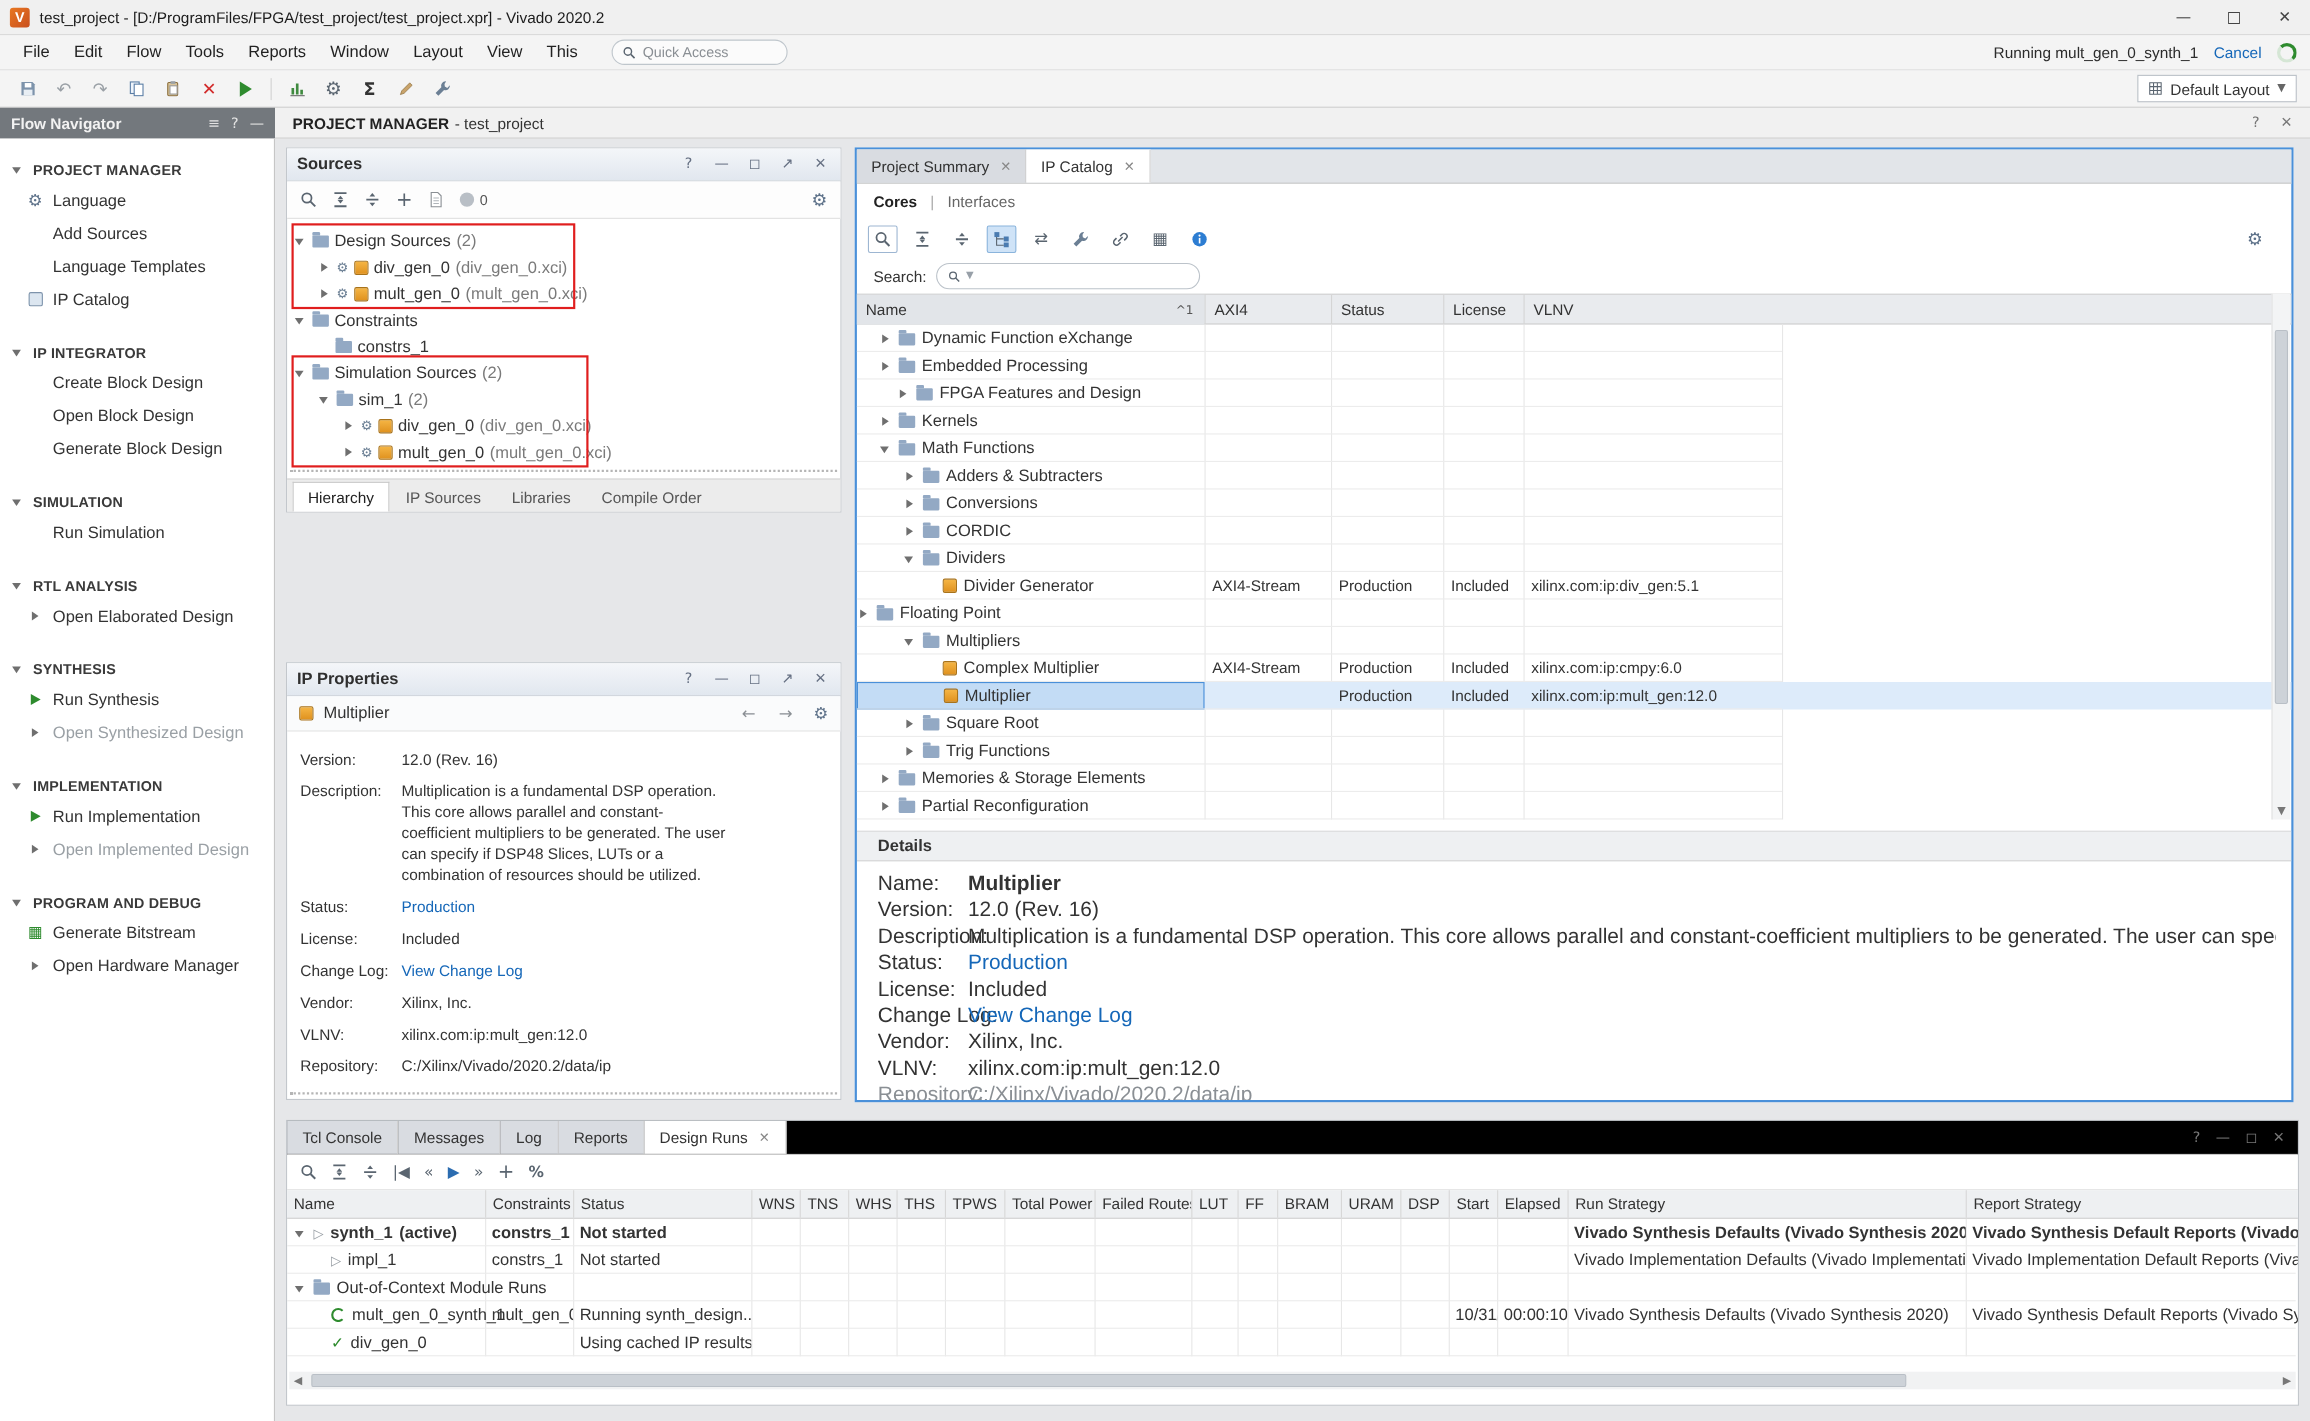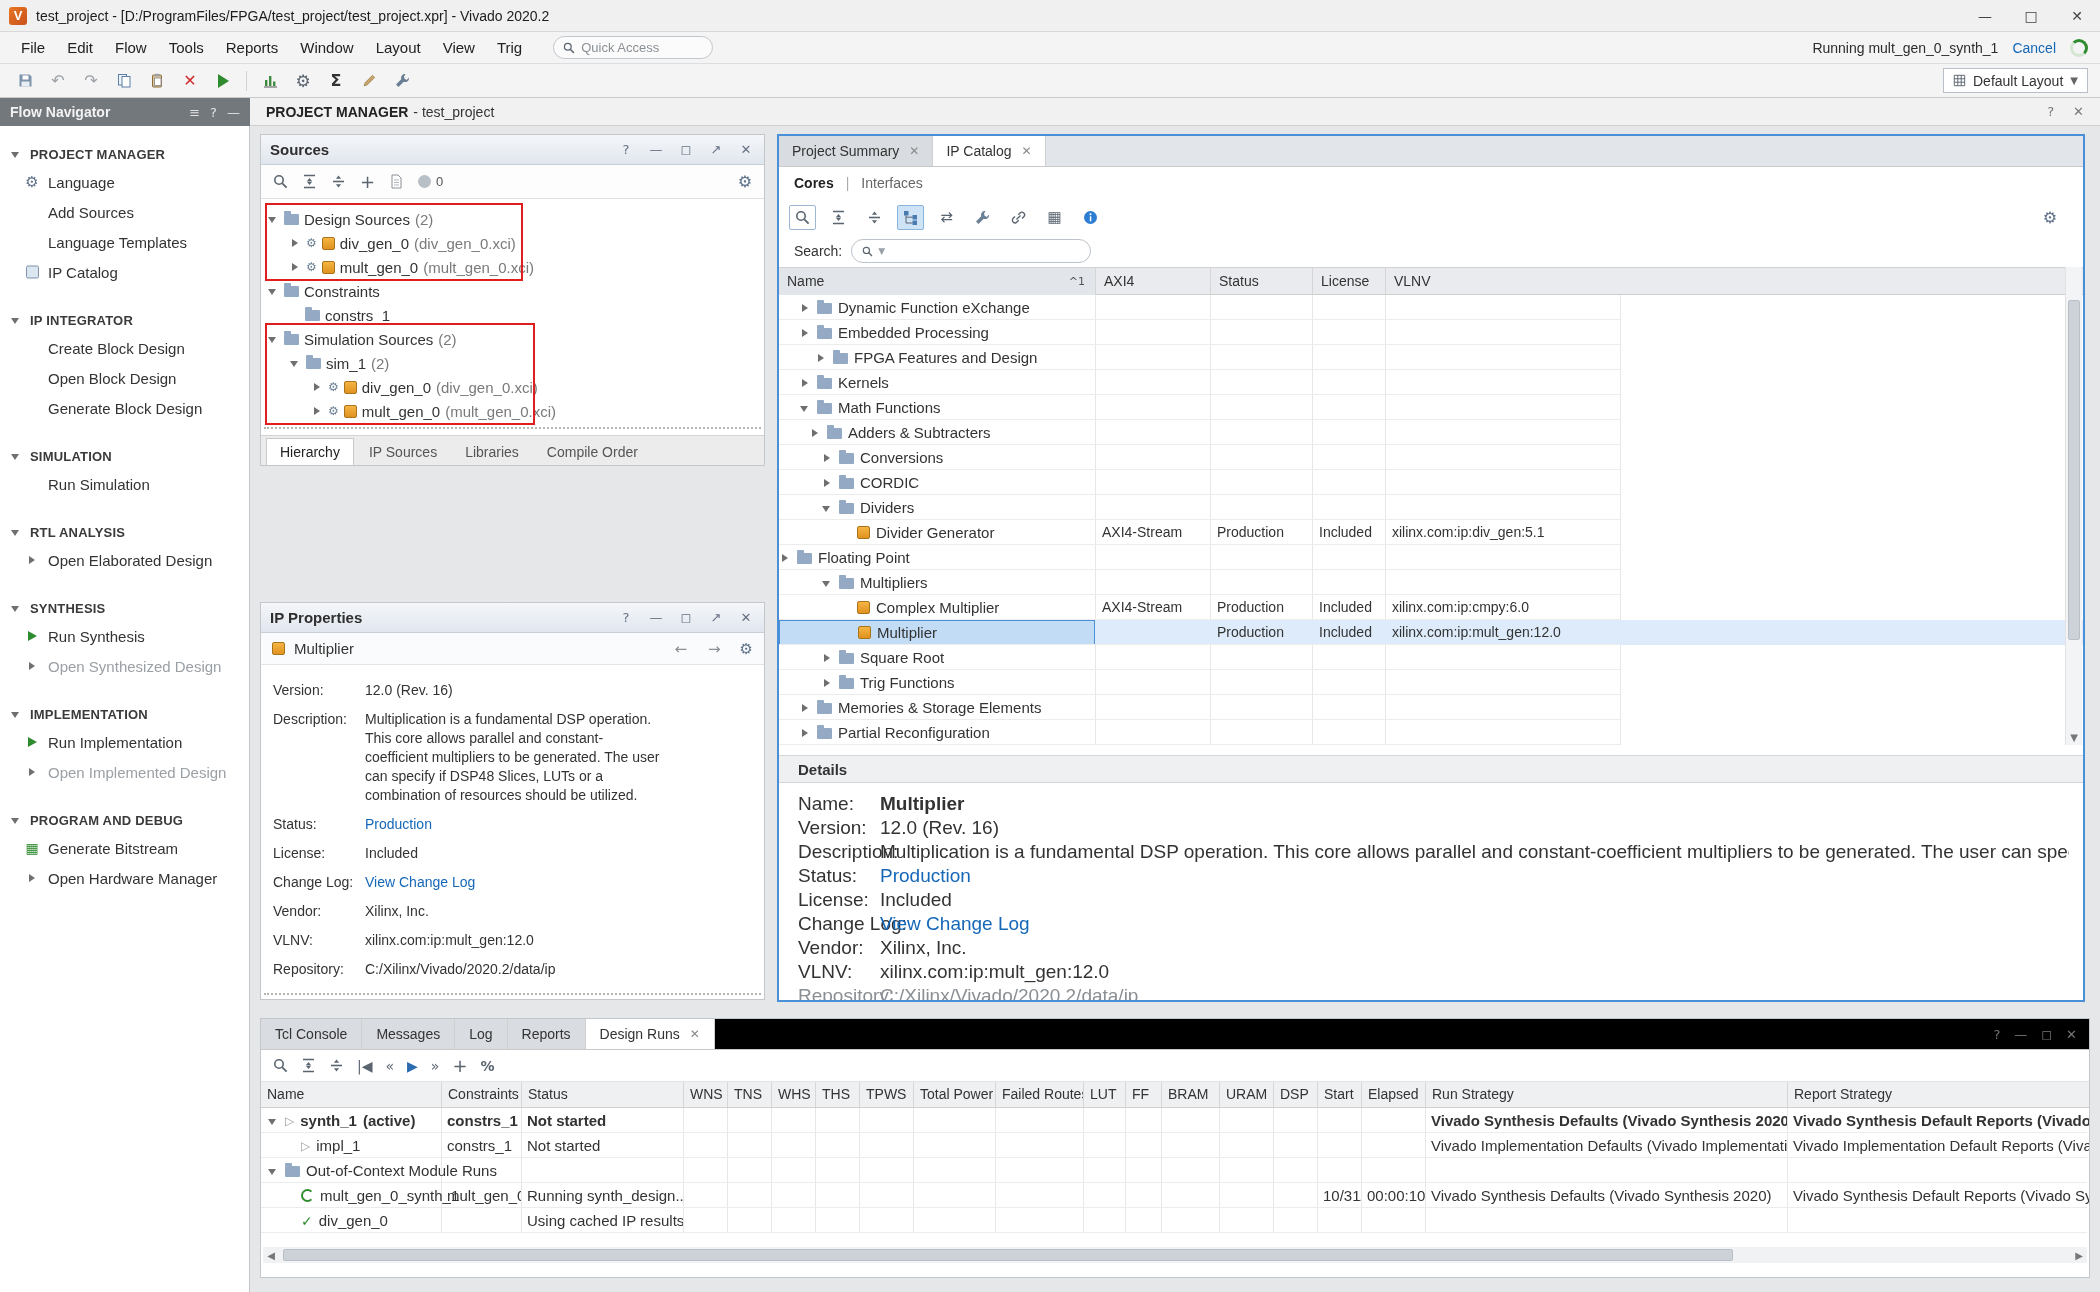--- a/index.html
+++ b/index.html
@@ -233,21 +233,21 @@
 
 <div class="menubar">
   <span class="mitem">File</span>
   <span class="mitem">Edit</span>
   <span class="mitem">Flow</span>
   <span class="mitem">Tools</span>
   <span class="mitem">Reports</span>
   <span class="mitem">Window</span>
   <span class="mitem">Layout</span>
   <span class="mitem">View</span>
-  <span class="mitem">Trig</span>
+  <span class="mitem">This</span>
   <div class="qaccess">
     <svg class="ic" style="width:12px;height:12px">
         <use href="#i-mag"></use>
       </svg>
     <span>Quick Access</span>
   </div>
   <div class="menu-right">
     <span class="running-text">Running mult_gen_0_synth_1</span>
     <span class="cancel">Cancel</span>
     <div class="spinner"></div>
@@ -700,21 +700,21 @@
         </div>
       </div>
     <div class="crow">
         <div class="cname" style="padding-left:20px">
           <span class="chv open"></span>
           <span class="fold"></span>
           <span>Math Functions</span>
         </div>
       </div>
     <div class="crow">
-        <div class="cname" style="padding-left:30px">
+        <div class="cname" style="padding-left:42px">
           <span class="chv closed"></span>
           <span class="fold"></span>
           <span>Adders &amp; Subtracters</span>
         </div>
       </div>
     <div class="crow">
         <div class="cname" style="padding-left:42px">
           <span class="chv closed"></span>
           <span class="fold"></span>
           <span>Conversions</span>

